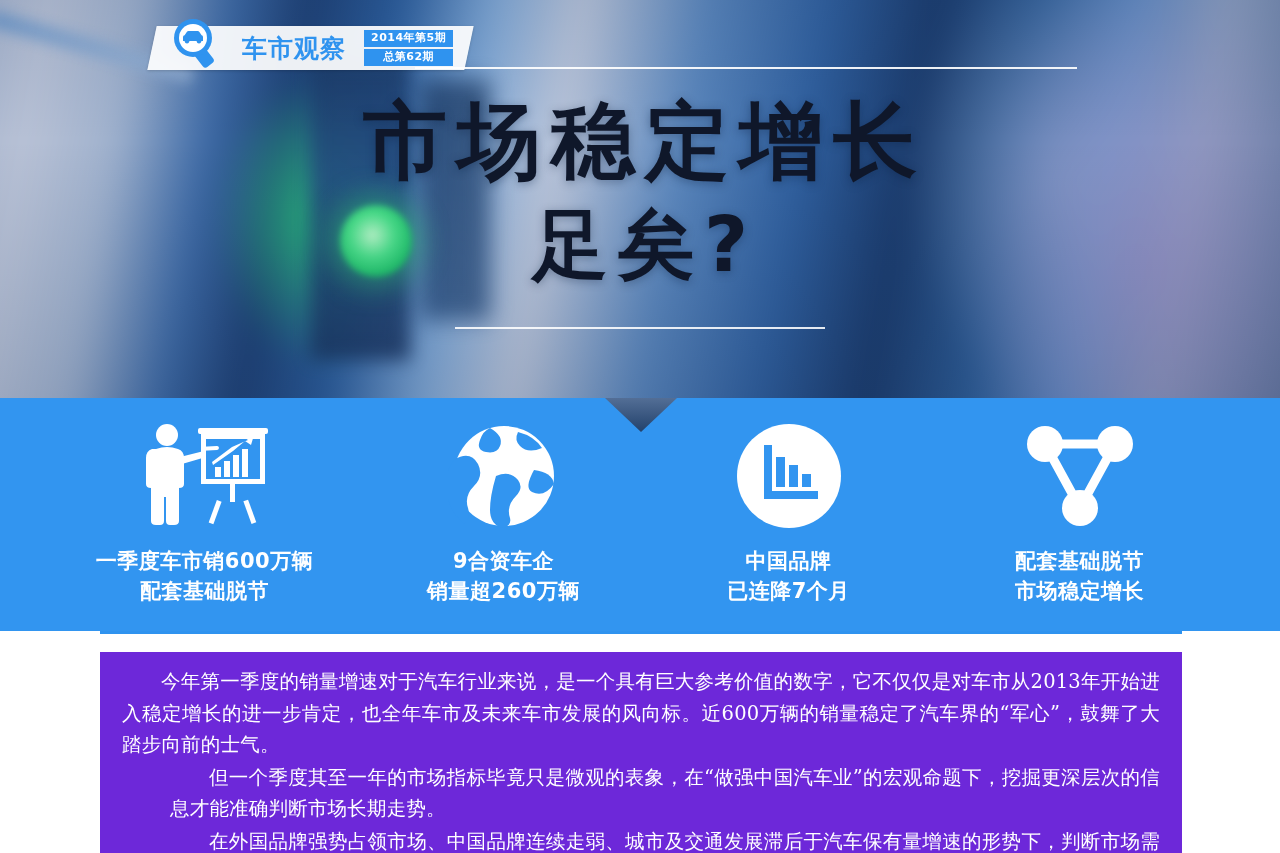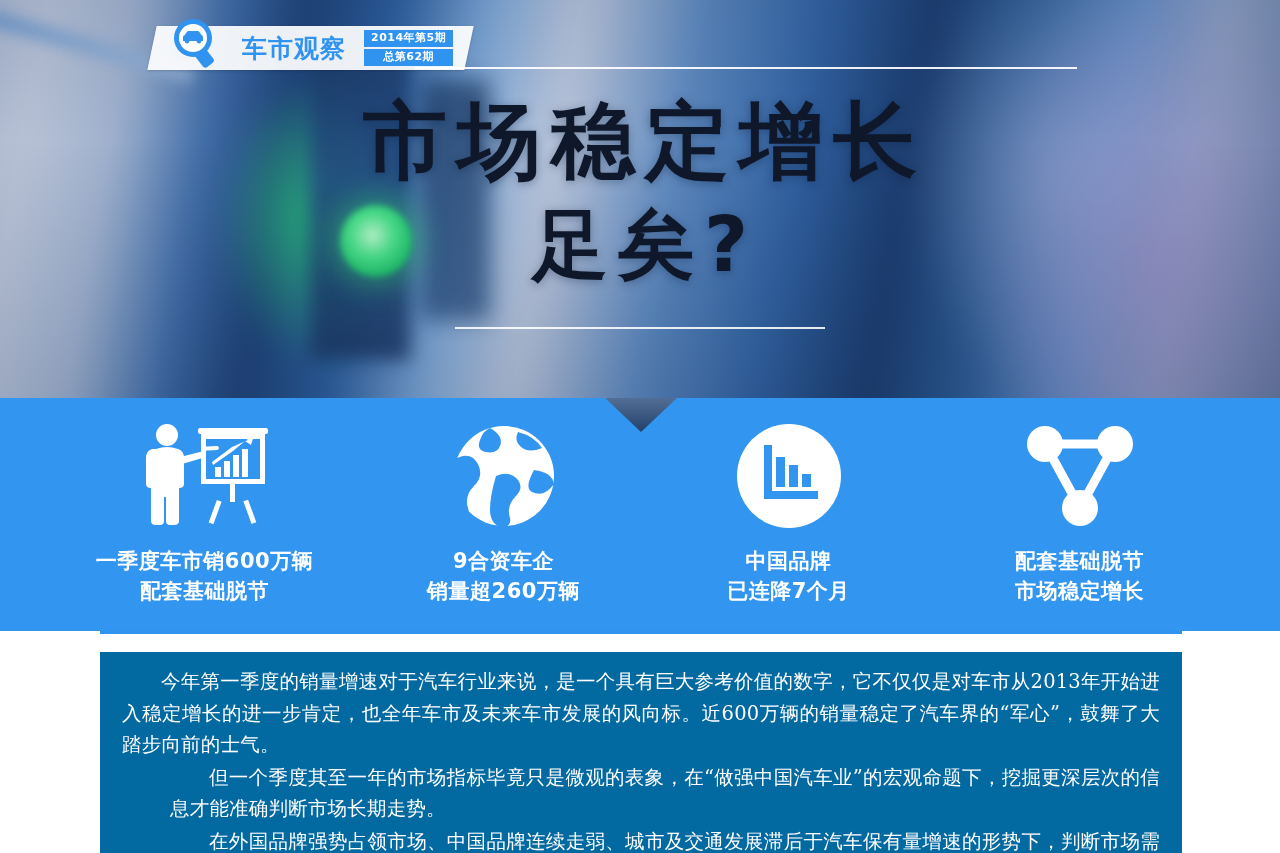--- a/index.html
+++ b/index.html
@@ -158,21 +158,21 @@
 
   
   .body-wrap{
     position:absolute; left:0; top:631px; width:1280px; height:222px; background:#ffffff;
   }
   .top-line{
     position:absolute; left:100px; top:0px; width:1082px; height:3px; background:#2f93ef;
   }
   .textbox{
     position:absolute; left:100px; top:21px; width:1082px; height:201px;
-    background:#0369a1;
+    background:#6d28d9;
     padding:14px 22px 10px 22px;
     color:#ffffff;
   }
   .para{
     font-family:"DejaVu Serif","Liberation Serif",serif;
     font-size:19.5px; line-height:1.62; text-indent:2em;
     letter-spacing:.2px;
     text-align:justify;
   }
   .para + .para{ margin-top:1px;margin-left:48px; }

